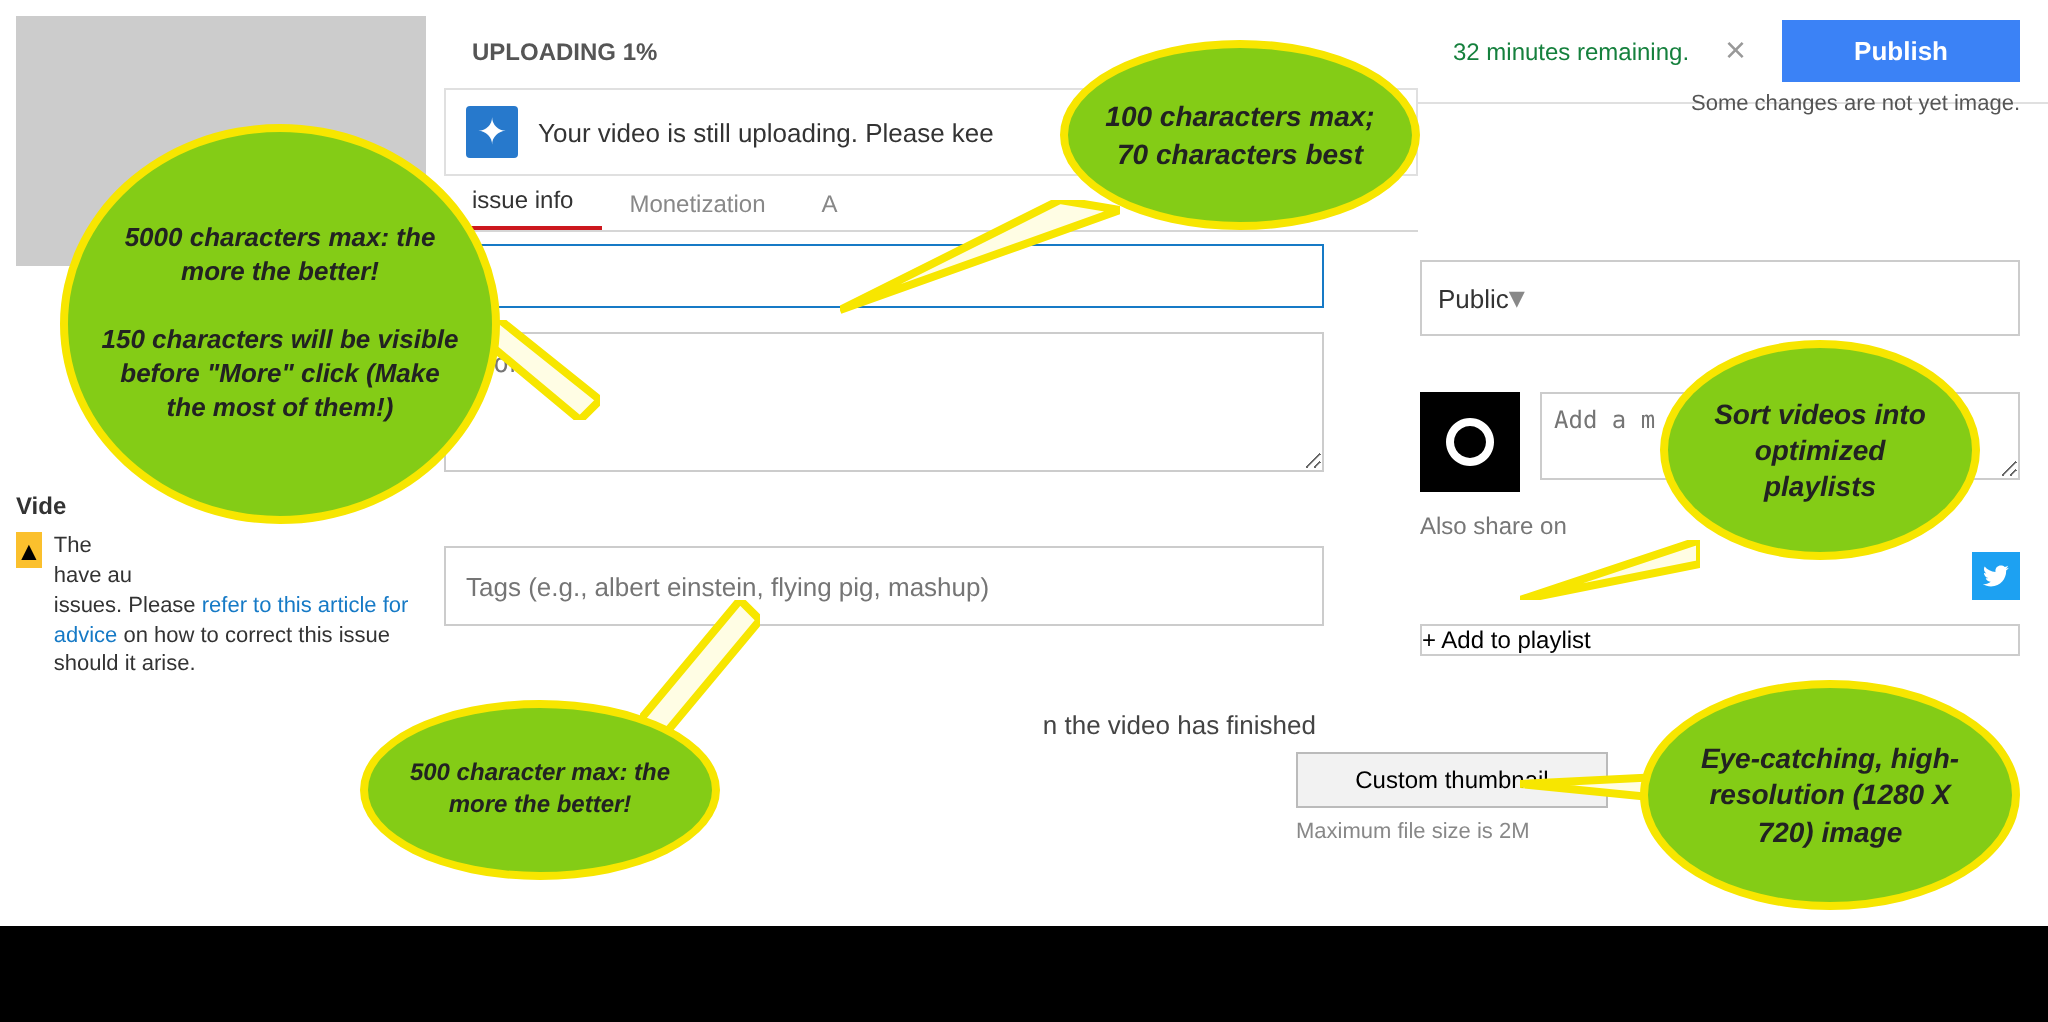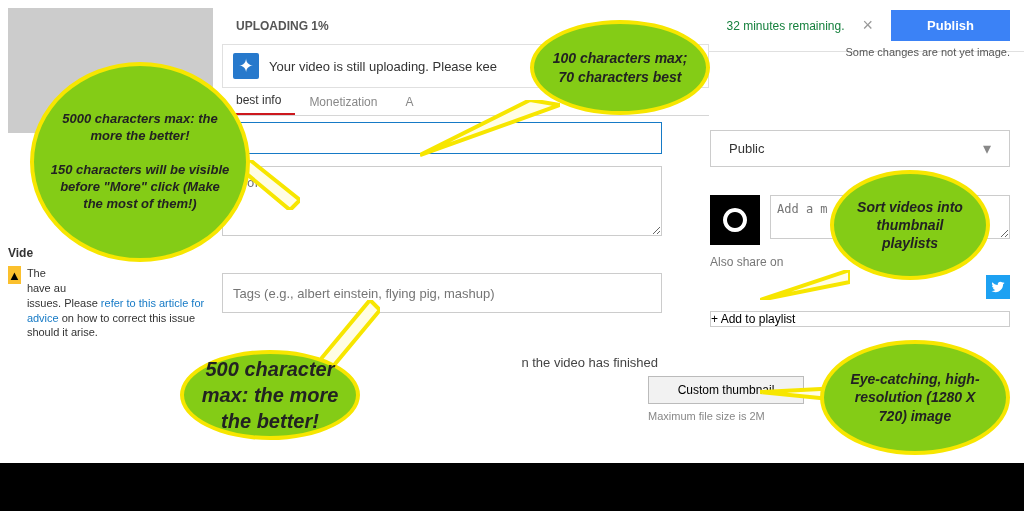--- a/index.html
+++ b/index.html
@@ -124,24 +124,23 @@
   }
 
   .side-col {
     position: absolute;
     right: 14px; top: 130px;
     width: 300px;
   }
   .dropdown {
     width: 100%;
     border: 1px solid #ccc;
-    padding: 8px 18px;
-    font-size: 13px;
-    display: flex;
-    justify-content: space-between;
+    padding: 8px 8px;
+    font-size: 13px;
+    display: flex;
     align-items: center;
     cursor: pointer;
     background: #fff;
   }
   .chev { color: #888; font-size: 16px; }
 
   .msg-row {
     margin-top: 28px;
     display: flex;
     gap: 10px;
@@ -265,21 +264,21 @@
   <button class="publish-btn">Publish</button>
 </div>
 <div class="save-msg">Some changes are not yet image.</div>
 
 <div class="notice-bar">
   <div class="notice-icon">✦</div>
   <div class="notice-text">Your video is still uploading. Please kee</div>
 </div>
 
 <div class="tabs">
-  <div class="tab active">best info</div>
+  <div class="tab active">issue info</div>
   <div class="tab">Monetization</div>
   <div class="tab">A</div>
 </div>
 
 <div class="main-col">
   <input class="title-input" value="" style="">
   <textarea class="desc-input" placeholder="tion" style=""></textarea>
   <input class="tags-input" placeholder="Tags (e.g., albert einstein, flying pig, mashup)" style="">
   <div class="thumb-note">n the video has finished</div>
 </div>
@@ -340,29 +339,29 @@
   </svg>
 <div class="callout" style="left:30px; top:62px; width:220px; height:200px; font-size:13px; white-space:pre-line;">
   <span>5000 characters max: the more the better!
 
 150 characters will be visible before "More" click (Make the most of them!)</span>
 </div>
 
 <svg class="tail" style="left:320px; top:300px;" width="60" height="70">
     <polygon points="50,0 60,10 10,70 0,60" fill="#fffde4" stroke="#f7e600" stroke-width="4"></polygon>
   </svg>
-<div class="callout" style="left:180px; top:350px; width:180px; height:90px; font-size:20px;">
+<div class="callout" style="left:180px; top:350px; width:180px; height:90px; font-size:12px;">
   <span>500 character max: the more the better!</span>
 </div>
 
 <svg class="tail" style="left:760px; top:270px;" width="90" height="30">
     <polygon points="90,0 90,12 0,30" fill="#fffde4" stroke="#f7e600" stroke-width="4"></polygon>
   </svg>
 <div class="callout" style="left:830px; top:170px; width:160px; height:110px; font-size:14px;">
-  <span>Sort videos into thumbnail playlists</span>
+  <span>Sort videos into optimized playlists</span>
 </div>
 
 <svg class="tail" style="left:760px; top:380px;" width="80" height="30">
     <polygon points="80,8 80,20 0,12" fill="#fffde4" stroke="#f7e600" stroke-width="4"></polygon>
   </svg>
 <div class="callout" style="left:820px; top:340px; width:190px; height:115px; font-size:14px;">
   <span>Eye-catching, high-resolution (1280 X 720) image</span>
 </div>
 
 <div class="black-bar"></div>

